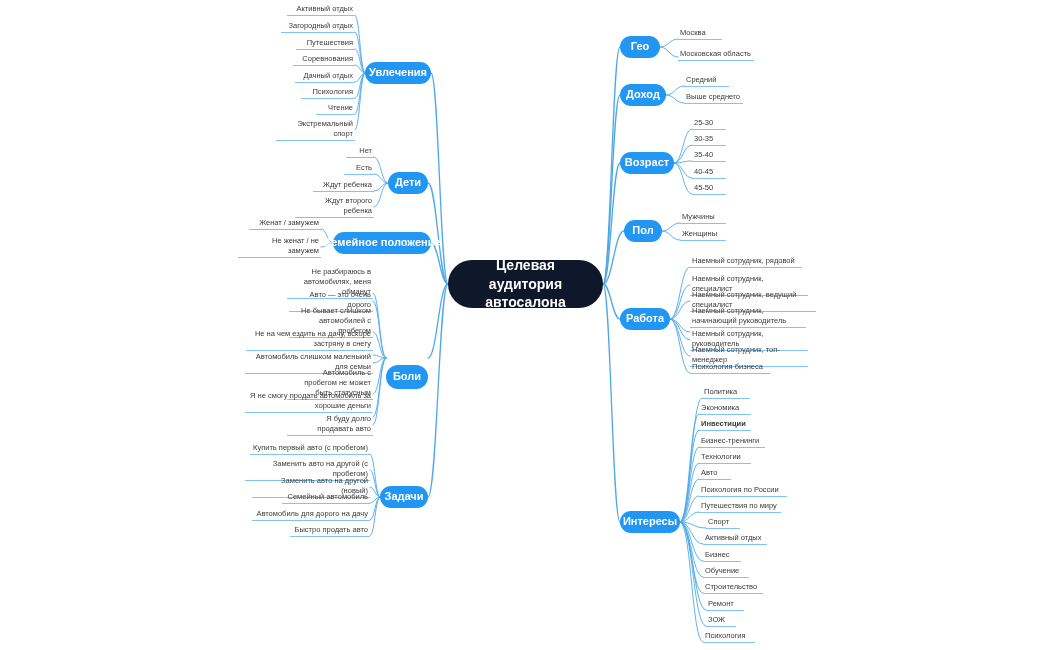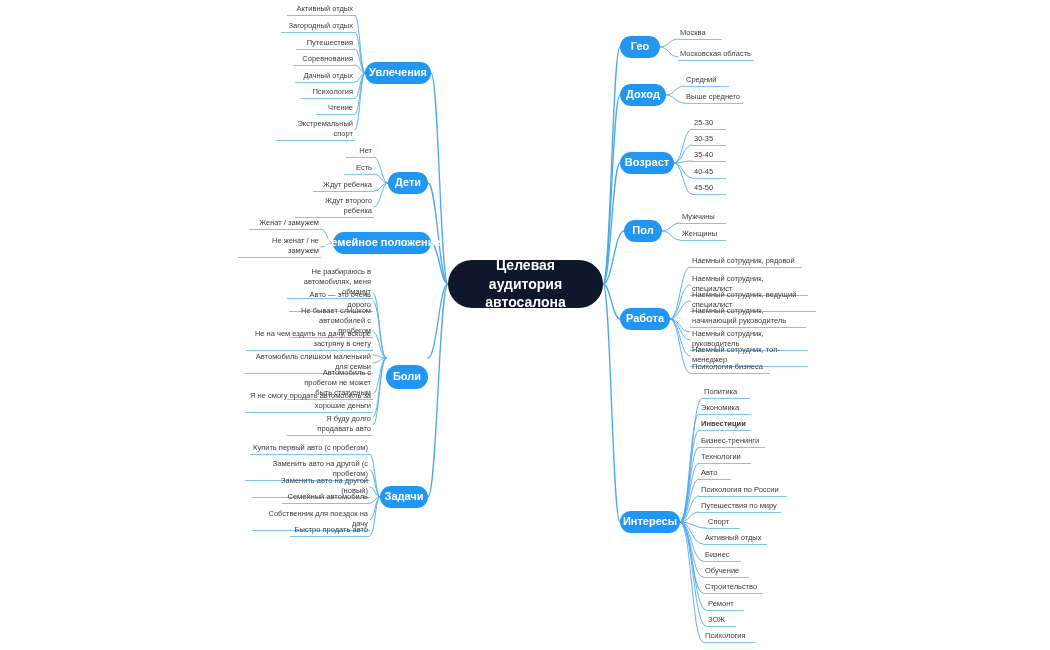--- a/index.html
+++ b/index.html
@@ -153,21 +153,21 @@
       <div class="leaf r" style="left: 246px; top: 329px; width: 127px; min-height: 18px;">Не на чем ездить на дачу, вскоре застряну в снегу</div>
       <div class="leaf r" style="left: 245px; top: 352px; width: 128px; min-height: 10px;">Автомобиль слишком маленький для семьи</div>
       <div class="leaf r" style="left: 287px; top: 368px; width: 86px; min-height: 18px;">Автомобиль с пробегом не может быть статусным</div>
       <div class="leaf r" style="left: 245px; top: 391px; width: 128px; min-height: 18px;">Я не смогу продать автомобиль за хорошие деньги</div>
       <div class="leaf r" style="left: 287px; top: 414px; width: 86px; min-height: 10px;">Я буду долго продавать авто</div>
       <div class="node" style="left: 380px; top: 486px; width: 48px; height: 22px;">Задачи</div>
       <div class="leaf r" style="left: 250px; top: 443px; width: 120px; min-height: 10px;">Купить первый авто (с пробегом)</div>
       <div class="leaf r" style="left: 245px; top: 459px; width: 125px; min-height: 10px;">Заменить авто на другой (с пробегом)</div>
       <div class="leaf r" style="left: 252px; top: 476px; width: 118px; min-height: 10px;">Заменить авто на другой (новый)</div>
       <div class="leaf r" style="left: 282px; top: 492px; width: 88px; min-height: 10px;">Семейный автомобиль</div>
-      <div class="leaf r" style="left: 252px; top: 509px; width: 118px; min-height: 10px;">Собственник для поездок на дачу</div>
+      <div class="leaf r" style="left: 252px; top: 509px; width: 118px; min-height: 10px;">Автомобиль для дорого на дачу</div>
       <div class="leaf r" style="left: 290px; top: 525px; width: 80px; min-height: 10px;">Быстро продать авто</div>
       <div class="node" style="left: 620px; top: 36px; width: 40px; height: 22px;">Гео</div>
       <div class="leaf l" style="left: 678px; top: 28px; width: 44px; min-height: 10px;">Москва</div>
       <div class="leaf l" style="left: 678px; top: 49px; width: 76px; min-height: 10px;">Московская область</div>
       <div class="node" style="left: 620px; top: 84px; width: 46px; height: 22px;">Доход</div>
       <div class="leaf l" style="left: 684px; top: 75px; width: 45px; min-height: 10px;">Средний</div>
       <div class="leaf l" style="left: 684px; top: 92px; width: 59px; min-height: 10px;">Выше среднего</div>
       <div class="node" style="left: 620px; top: 152px; width: 54px; height: 22px;">Возраст</div>
       <div class="leaf l" style="left: 692px; top: 118px; width: 34px; min-height: 10px;">25-30</div>
       <div class="leaf l" style="left: 692px; top: 134px; width: 34px; min-height: 10px;">30-35</div>

